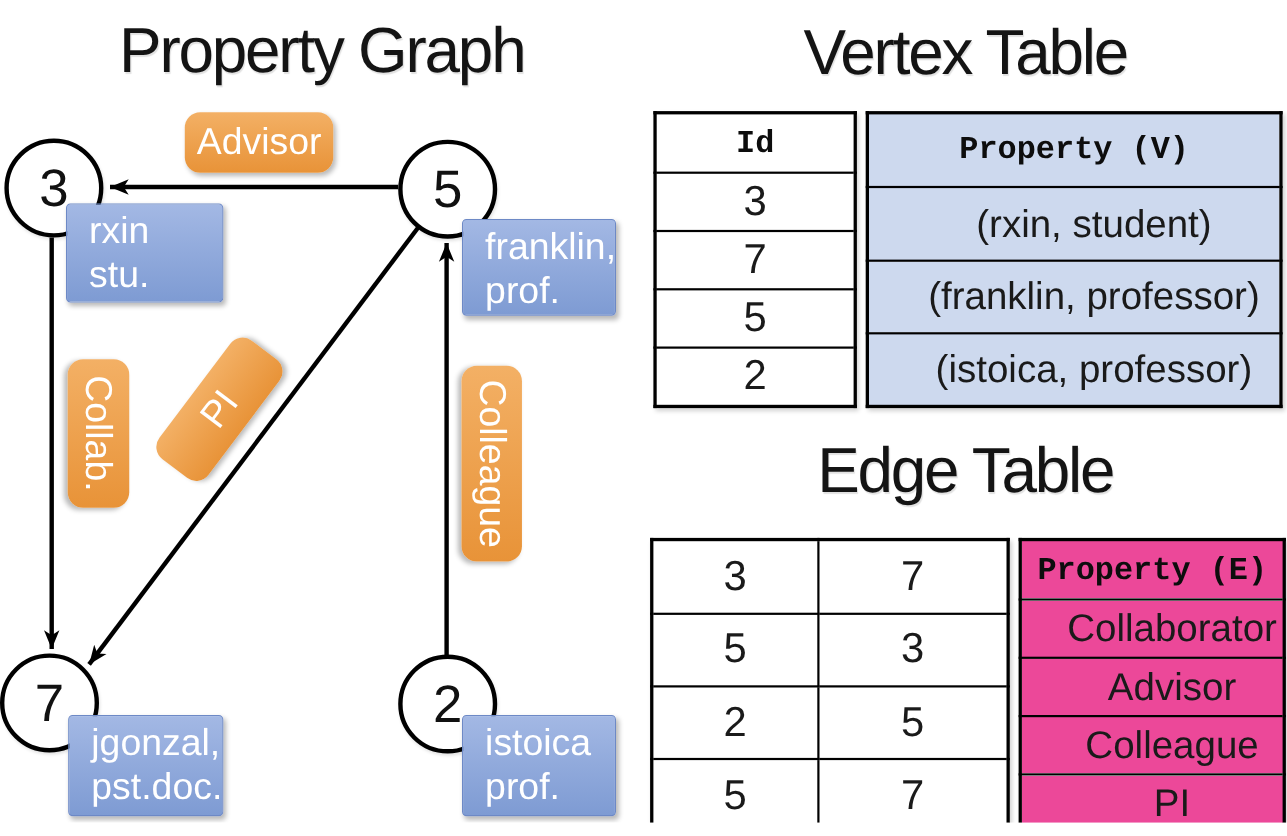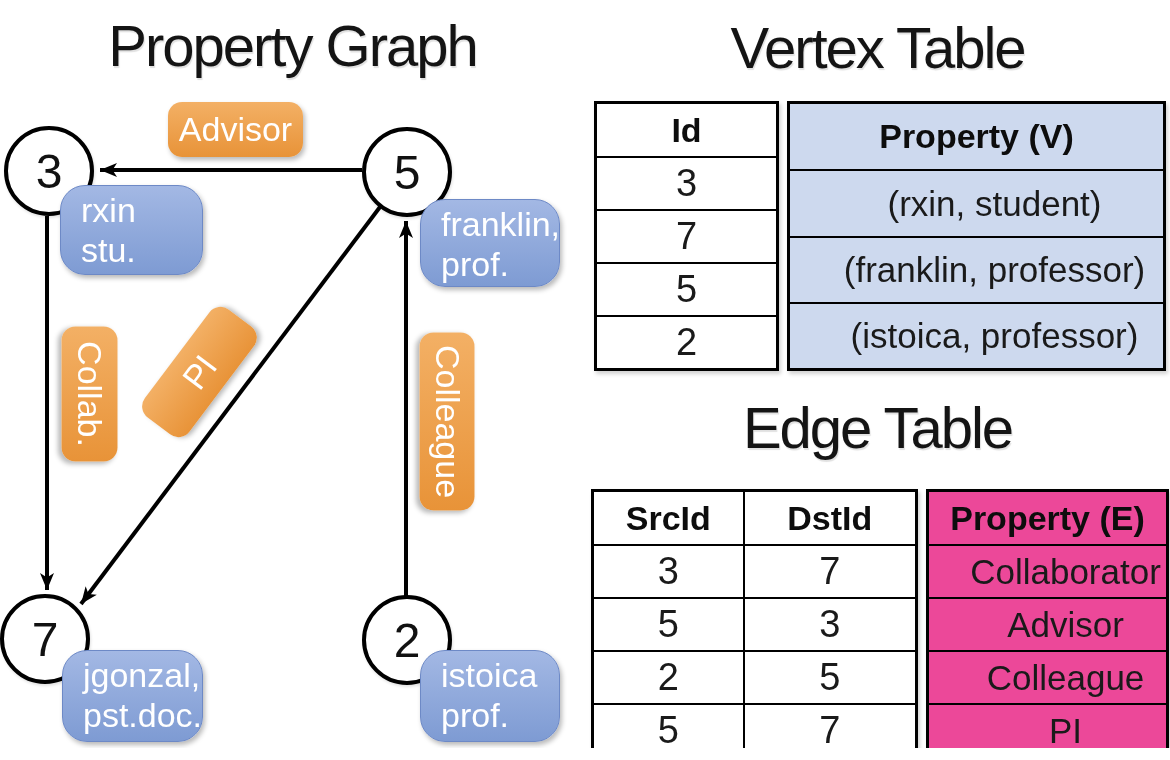--- a/index.html
+++ b/index.html
@@ -24,21 +24,21 @@
     border:4px solid #000;border-radius:50%;background:#fff;
     display:flex;align-items:center;justify-content:center;
     font-size:48px;z-index:2;box-shadow:1px 2px 3px rgba(0,0,0,.12);
   }
   #node3{left:4px;top:126px;}
   #node5{left:362px;top:127px;}
   #node7{left:0px;top:594px;}
   #node2{left:362px;top:595px;}
 
   .vbox{
-    position:absolute;z-index:3;box-sizing:border-box;border-radius:25px;
+    position:absolute;z-index:3;box-sizing:border-box;border-radius:4px;
     background:linear-gradient(180deg,#a3b8e4 0%,#7e9bd3 100%);
     border:1px solid #6d89c6;color:#fff;font-size:34px;line-height:40px;
     padding:4px 6px 4px 20px;box-shadow:2px 3px 5px rgba(0,0,0,.28);
   }
   #vbox3{left:60px;top:185px;width:143px;height:90px;}
   #vbox5{left:420px;top:199px;width:140px;height:88px;}
   #vbox7{left:62px;top:650px;width:141px;height:92px;}
   #vbox2{left:420px;top:650px;width:140px;height:92px;}
   .vbox span{display:block;}
 
@@ -57,21 +57,21 @@
 
   
   .tgroup{position:absolute;display:flex;gap:8px;z-index:2;}
   #vgroup{left:594px;top:101px;}
   #egroup{left:591px;top:489px;}
   table.t{border-collapse:collapse;table-layout:fixed;background:#fff;
           box-shadow:2px 3px 4px rgba(0,0,0,.18);}
   .t th,.t td{border:2px solid #000;text-align:center;vertical-align:middle;
               padding:0;overflow:hidden;white-space:nowrap;}
   table.t{border:3px solid #000;}
-  .t th{height:52px;font-size:34px;font-weight:bold;color:#0d0d0d;}
+  .t th{height:52px;font-size:29px;font-weight:bold;color:#0d0d0d;font-family:Liberation Mono, monospace;}
   .t td{height:51px;font-size:38px;color:#1a1a1a;}
   .t td.text{font-size:35px;padding-left:36px;}
   #vIdTable{width:185px;}
   #vPropTable{width:379px;}
   #vPropTable th,#vPropTable td{background:#cdd9ee;}
   #eLeftTable{width:324px;}
   #ePropTable{width:243px;}
   #ePropTable th,#ePropTable td{background:#ec4899;}
   col.src{width:151px;} col.dst{width:173px;}
 </style>
@@ -169,24 +169,20 @@
       </table>
   </div>
 
   <div class="tgroup" id="egroup">
     <table class="t" id="eLeftTable">
       <colgroup>
           <col class="src">
           <col class="dst">
         </colgroup>
       <tbody>
-          <tr>
-        <th>SrcId</th>
-        <th>DstId</th>
-      </tr>
       <tr>
         <td>3</td>
         <td>7</td>
       </tr>
       <tr>
         <td>5</td>
         <td>3</td>
       </tr>
       <tr>
         <td>2</td>

